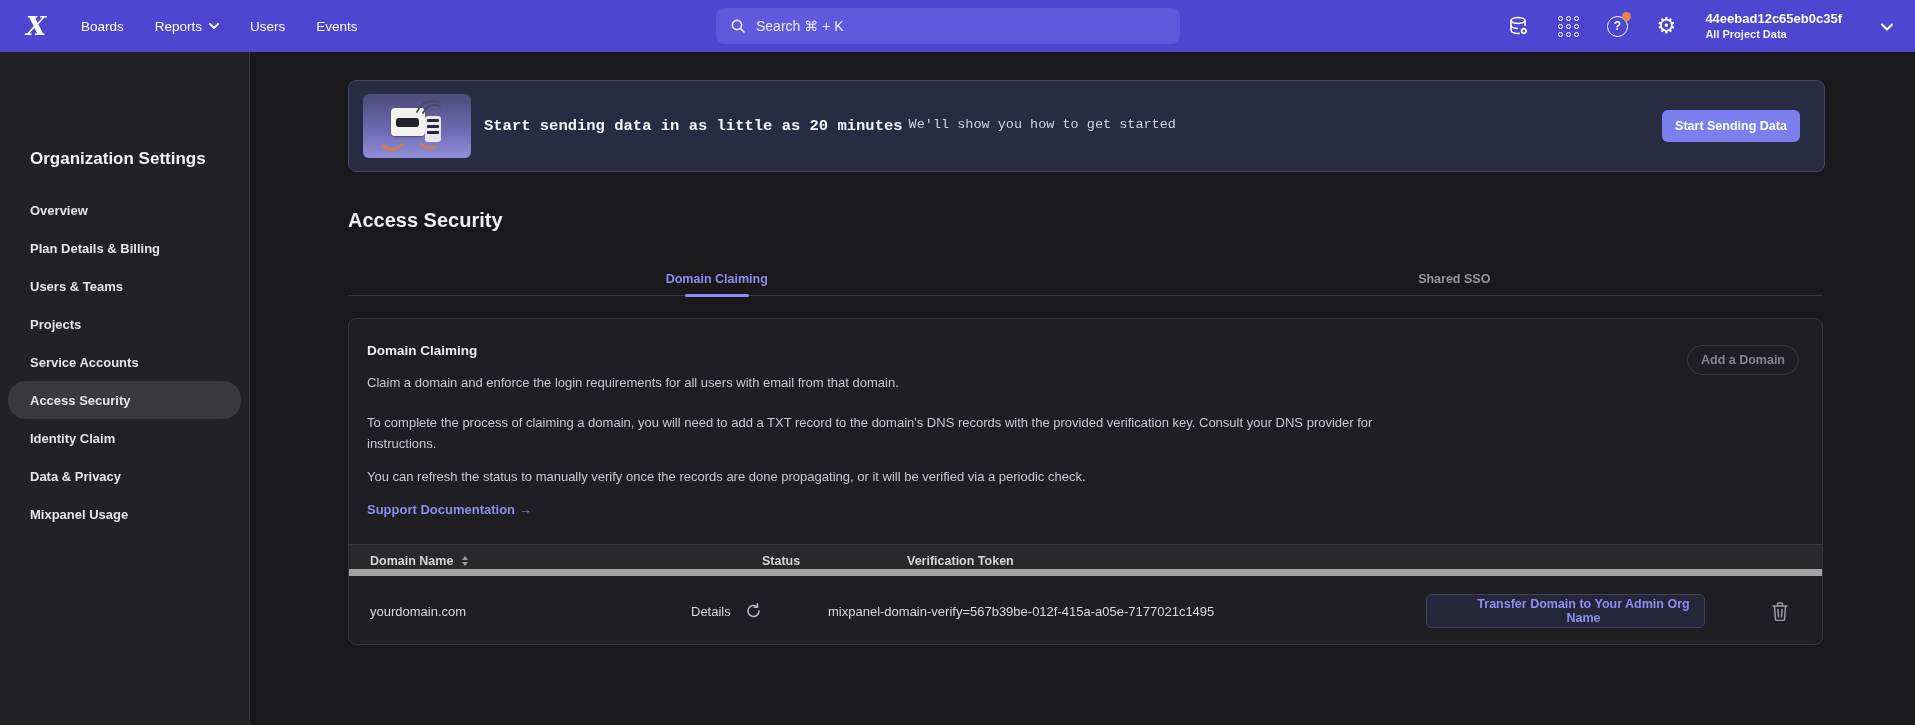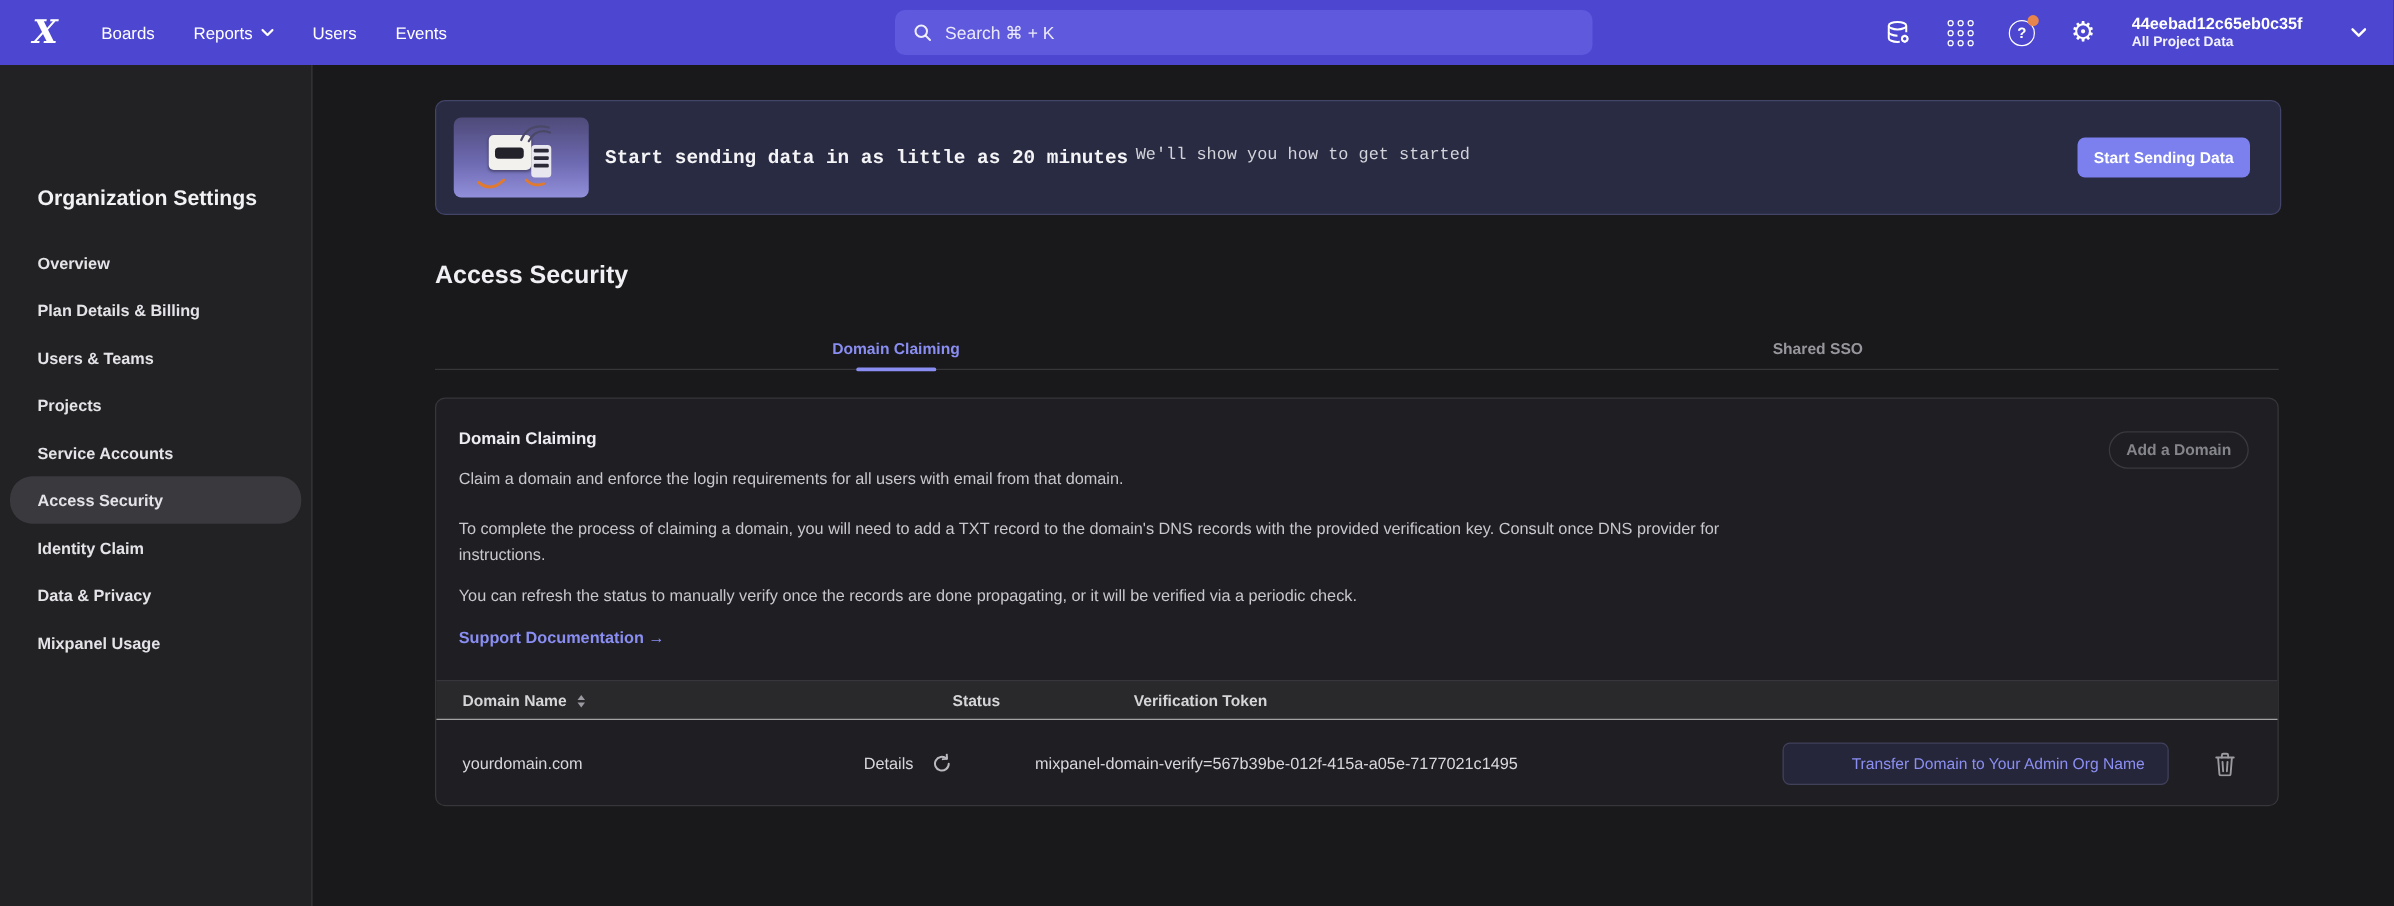--- a/index.html
+++ b/index.html
@@ -10,21 +10,21 @@
   .topnav { position:absolute; left:0; top:0; width:1915px; height:52px; background:#4c46d1;
     display:flex; align-items:center; z-index:10; }
   .logo { margin-left:24px; width:24px; height:28px; color:#fff;
     font-family:"DejaVu Serif", serif; font-weight:bold; font-style:italic; font-size:26px;
     line-height:28px; text-align:center; }
   .navlinks { display:flex; align-items:center; margin-left:33px; gap:31px; }
   .navlink { color:#fff; font-size:13.5px; font-weight:400; display:flex; align-items:center;
     gap:7px; cursor:pointer; white-space:nowrap; }
   .chev { width:10px; height:6px; display:inline-block; }
   .chev svg { display:block; }
-  .searchbox { position:absolute; left:716px; top:8px; width:558px; height:36px;
+  .searchbox { position:absolute; left:716px; top:8px; width:464px; height:36px;
     background:#5f59dd; border-radius:8px; display:flex; align-items:center; padding-left:14px;
     color:rgba(255,255,255,0.87); font-size:14px; gap:10px; cursor:text; }
   .nav-right { position:absolute; right:22px; top:0; height:52px; display:flex; align-items:center; gap:25px; }
   .nav-icn { width:24px; height:24px; position:relative; color:#fff; display:flex;
     align-items:center; justify-content:center; cursor:pointer; }
   .grid9 { display:grid; grid-template-columns:repeat(3,5px); grid-template-rows:repeat(3,5px); gap:3px; }
   .grid9 i { width:5px; height:5px; border-radius:50%; border:1.4px solid #fff; }
   .helpdot { position:absolute; right:-2px; top:-2px; width:9px; height:9px; border-radius:50%;
     background:#e8854d; }
   .helpcirc { width:21px; height:21px; border:1.6px solid #fff; border-radius:50%;
@@ -82,40 +82,40 @@
   .p1 { position:absolute; left:18px; top:56px; color:#c7c7cd; font-size:13px; }
   .p2 { position:absolute; left:18px; top:93px; width:1070px; color:#c7c7cd; font-size:13px; line-height:21px; }
   .p3 { position:absolute; left:18px; top:150px; color:#c7c7cd; font-size:13px; }
   .doc-link { position:absolute; left:18px; top:183px; color:#8a8ef2; font-size:13px; font-weight:600;
     cursor:pointer; text-decoration:none; }
   .add-btn { position:absolute; right:23px; top:26px; width:112px; height:30px; background:transparent;
     border:1px solid #3a3a3e; border-radius:16px; color:#85858c; font-size:12.5px; font-weight:600;
     cursor:default; font-family:"Liberation Sans", sans-serif; }
 
   .thead { position:absolute; left:0; top:225px; width:1475px; height:32px; background:#29292c;
-    border-top:1px solid #37373b; border-bottom:1px solid #a3a3a3; }
+    border-top:1px solid #37373b; border-bottom:7px solid #a3a3a3; }
   .th { position:absolute; top:0; height:32px; display:flex; align-items:center; gap:9px;
     color:#d5d5d8; font-size:12.5px; font-weight:700; }
   .th-domain { left:21px; cursor:pointer; }
   .th-status { left:413px; }
   .th-token { left:558px; }
   .sorticn { display:inline-flex; flex-direction:column; gap:2px; }
   .sorticn b { width:0; height:0; border-left:3.5px solid transparent; border-right:3.5px solid transparent; }
   .sorticn .up { border-bottom:4px solid #9a9aa0; }
   .sorticn .dn { border-top:4px solid #9a9aa0; }
 
   .trow { position:absolute; left:0; top:257px; width:1475px; height:70px; }
   .td { position:absolute; top:50%; transform:translateY(-50%); color:#d8d8dc; font-size:13px; }
   .td-domain { left:21px; }
   .td-status { left:342px; display:flex; align-items:center; gap:14px; }
   .td-token { left:479px; }
   .refresh { width:17px; height:17px; cursor:pointer; display:flex; }
-  .transfer-btn { position:absolute; left:1077px; top:50%; transform:translateY(-50%); width:309px;
+  .transfer-btn { position:absolute; left:1077px; top:50%; transform:translateY(-50%); width:279px;
     height:34px; background:#26263a; border:1px solid #41415c; border-radius:6px; color:#8b8ff2;
-    font-size:12.5px; font-weight:400; cursor:pointer; font-family:"Liberation Sans", sans-serif;padding-left:36px; }
+    font-size:12.5px; font-weight:700; cursor:pointer; font-family:"Liberation Sans", sans-serif;padding-left:36px; }
   .trash { position:absolute; left:1422px; top:50%; transform:translateY(-50%); width:18px; height:20px;
     cursor:pointer; display:flex; }
 </style>
 </head>
 <body>
 
 <div class="topnav">
   <div class="logo">X</div>
   <div class="navlinks">
     <div class="navlink">
@@ -241,21 +241,21 @@
       <span class="underline"></span>
     </div>
     <div class="tab">
       <span>Shared SSO</span>
     </div>
   </div>
 
   <div class="card">
     <div class="card-title">Domain Claiming</div>
     <div class="p1">Claim a domain and enforce the login requirements for all users with email from that domain.</div>
-    <div class="p2">To complete the process of claiming a domain, you will need to add a TXT record to the domain's DNS records with the provided verification key. Consult once DNS provider for instructions.</div>
+    <div class="p2">To complete the process of claiming a domain, you will need to add a TXT record to the domain's DNS records with the provided verification key. Consult your DNS provider for instructions.</div>
     <div class="p3">You can refresh the status to manually verify once the records are done propagating, or it will be verified via a periodic check.</div>
     <a class="doc-link">Support Documentation →</a>
     <button class="add-btn">Add a Domain</button>
 
     <div class="thead">
       <div class="th th-domain">
         <span>Domain Name</span>
         <span class="sorticn">
             <b class="up"></b>
             <b class="dn"></b>

